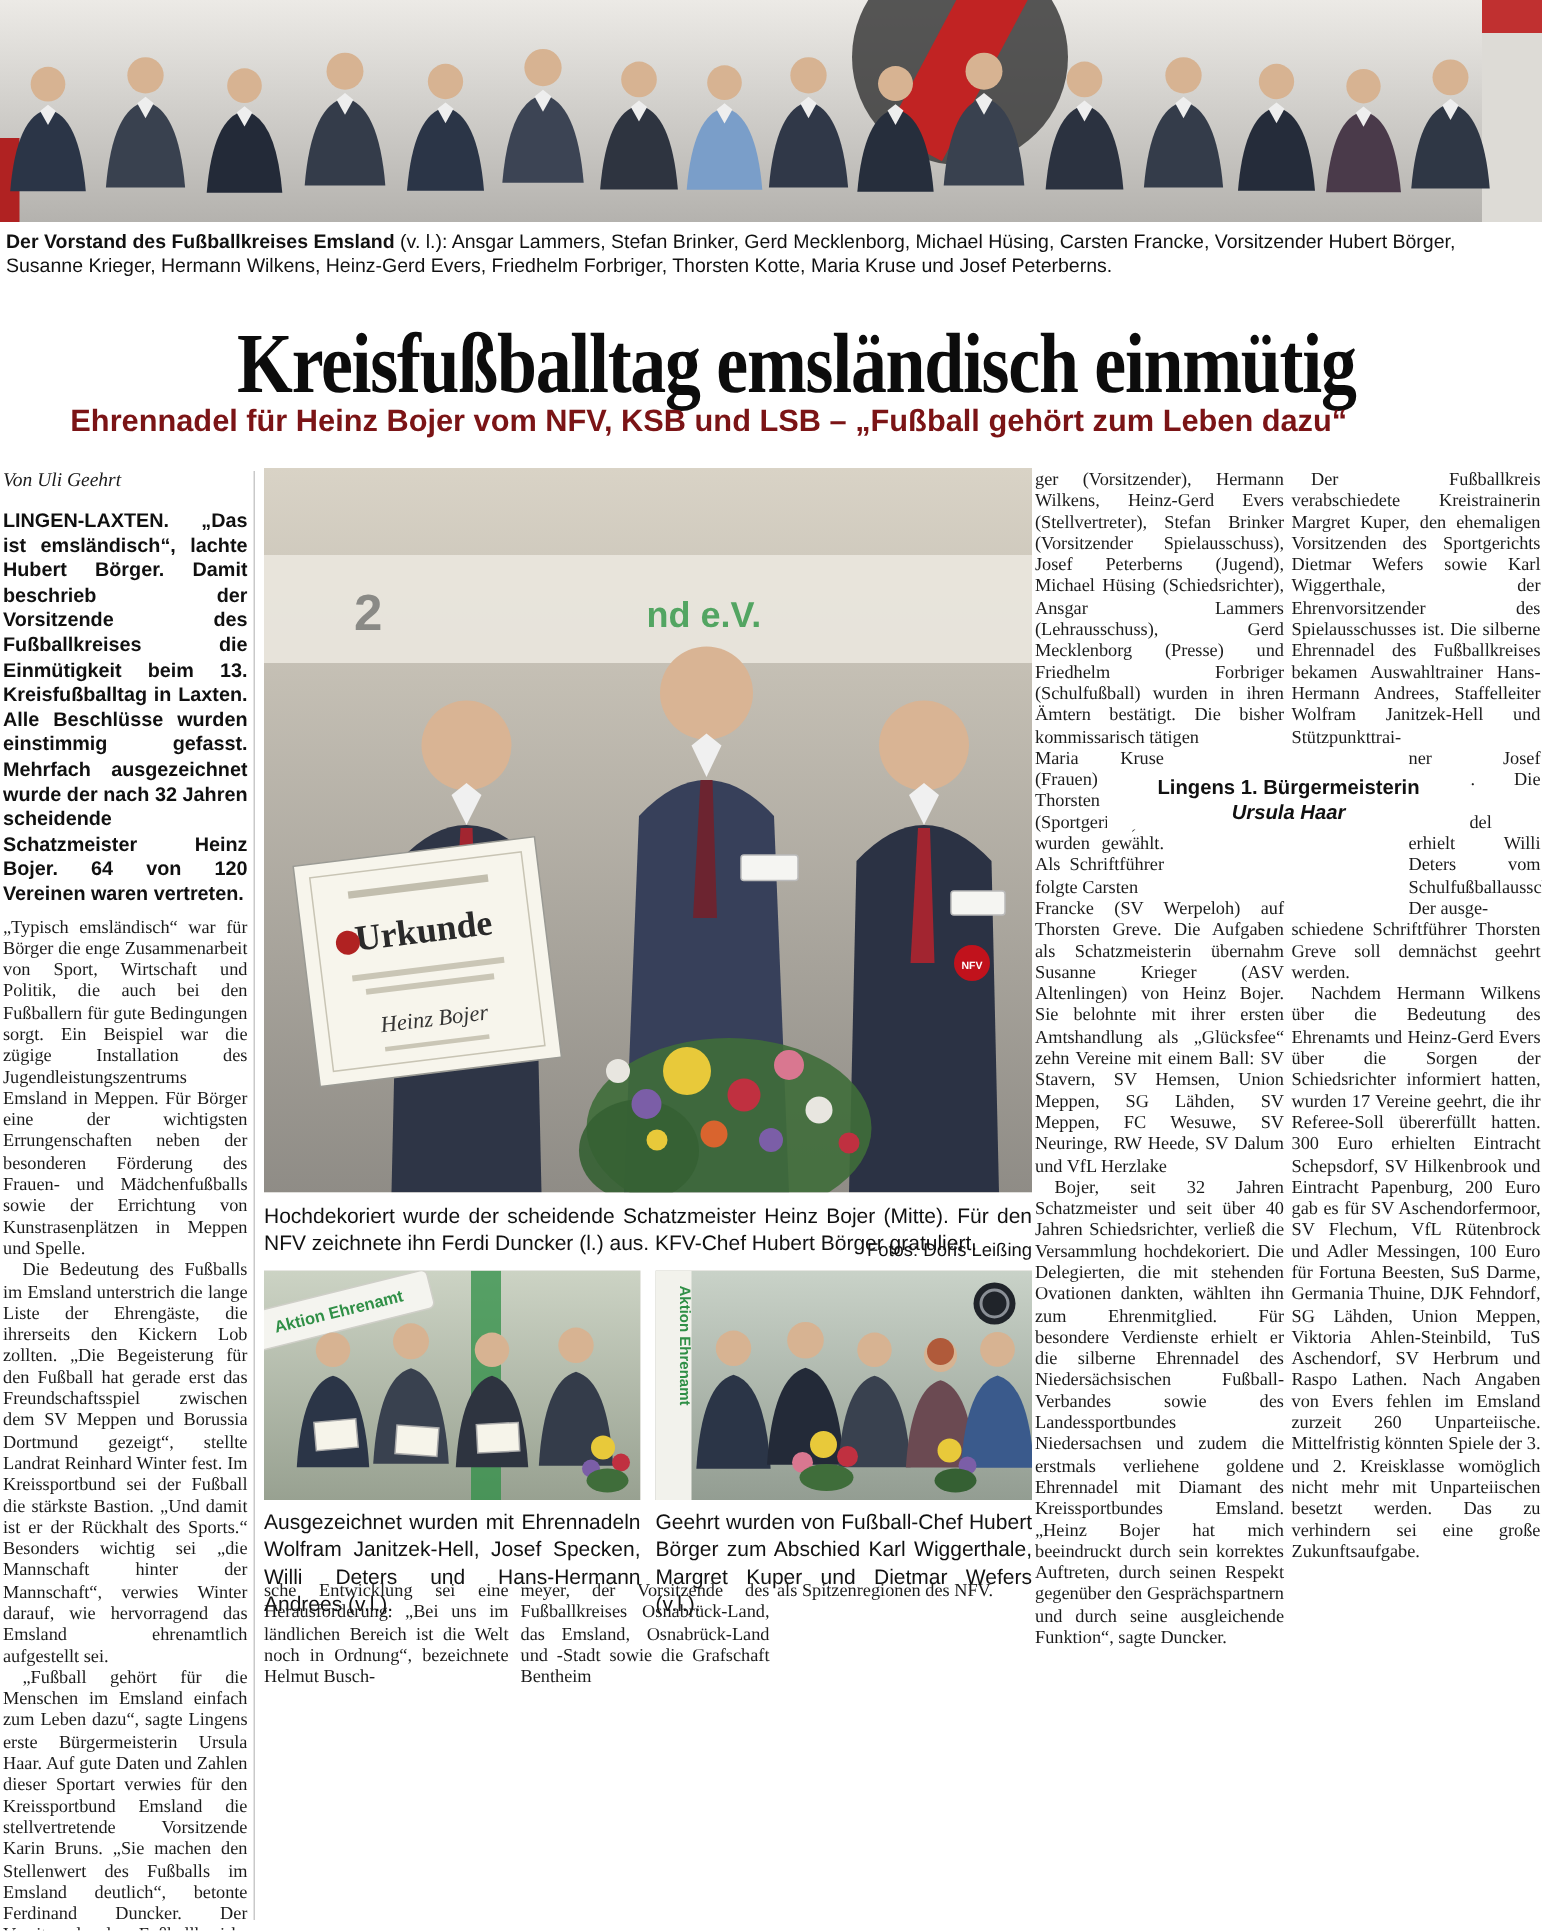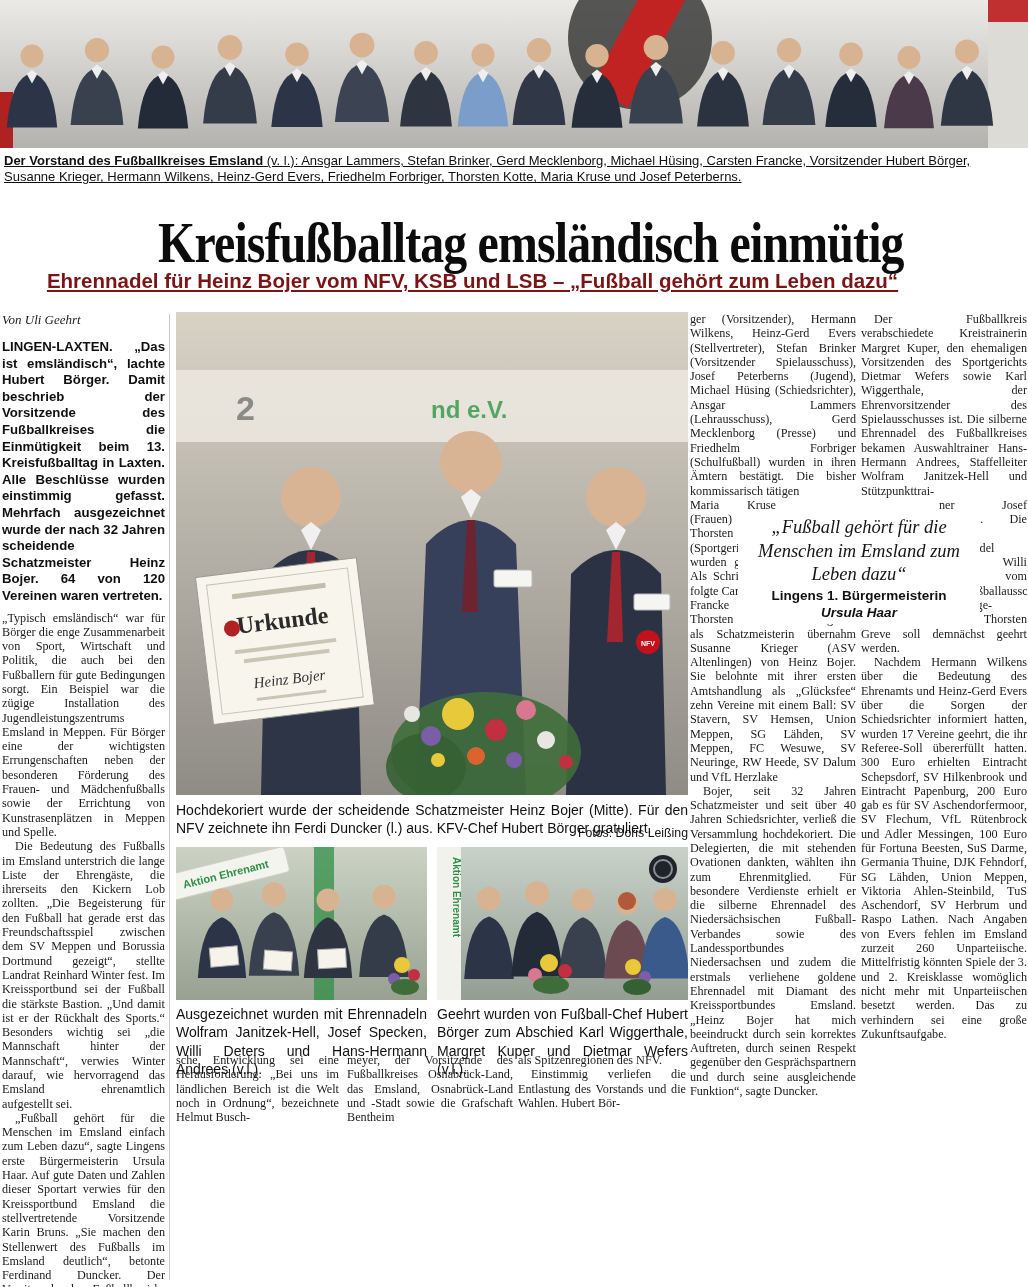--- a/index.html
+++ b/index.html
@@ -1,18 +1,18 @@
 <!DOCTYPE html>
 <html lang="de"><head>
 <meta charset="utf-8">
 <style>
   html,body { margin:0; padding:0; }
   body { width:1028px; height:1287px; position:relative; background:#ffffff; overflow:hidden;
          font-family:"Liberation Serif", serif; color:#1b1b1b; }
-  .abs { position:absolute;text-decoration:underline; }
+  .abs { position:absolute; }
   p { margin:0; }
 
   
   .photo { background:#d8d6d0; overflow:hidden; }
   .photo svg { display:block; }
 
   
   .top-caption { font:13px/16.3px "Liberation Sans", sans-serif; color:#111; }
   .photo-caption { font:14px/18.4px "Liberation Sans", sans-serif; color:#111; text-align:justify; position:absolute; }
   .photo-caption b { font-weight:normal; }
@@ -287,34 +287,32 @@
 </div>
 
 <div class="col" style="left:176px;top:1053px;width:163px">
   <p class="serif">sche Entwicklung sei eine Herausforderung. „Bei uns im ländlichen Bereich ist die Welt noch in Ordnung“, bezeichnete Helmut Busch-</p>
 </div>
 <div class="col" style="left:347px;top:1053px;width:166px">
   <p class="serif">meyer, der Vorsitzende des Fußballkreises Osnabrück-Land, das Emsland, Osnabrück-Land und -Stadt sowie die Grafschaft Bentheim</p>
 </div>
 <div class="col" style="left:518px;top:1053px;width:168px">
   <p class="serif">als Spitzenregionen des NFV.</p>
-  <p class="serif indent">Einstimmig verliefen die Entlastung des Vorstands und die Wahlen. Hubert Bör-</p>
 </div>
 
 <div class="col" style="left:690px;top:312px;width:166px">
   <p class="serif">ger (Vorsitzender), Hermann Wilkens, Heinz-Gerd Evers (Stellvertreter), Stefan Brinker (Vorsitzender Spielausschuss), Josef Peterberns (Jugend), Michael Hüsing (Schiedsrichter), Ansgar Lammers (Lehrausschuss), Gerd Mecklenborg (Presse) und Friedhelm Forbriger (Schulfußball) wurden in ihren Ämtern bestätigt. Die bisher kommissarisch tätigen</p>
   <p class="serif n-left">Maria Kruse (Frauen) und Thorsten Kotte (Sportgericht) wurden gewählt. Als Schriftführer folgte Carsten</p>
   <p class="serif">Francke (SV Werpeloh) auf Thorsten Greve. Die Aufgaben als Schatzmeisterin übernahm Susanne Krieger (ASV Altenlingen) von Heinz Bojer. Sie belohnte mit ihrer ersten Amtshandlung als „Glücksfee“ zehn Vereine mit einem Ball: SV Stavern, SV Hemsen, Union Meppen, SG Lähden, SV Meppen, FC Wesuwe, SV Neuringe, RW Heede, SV Dalum und VfL Herzlake</p>
   <p class="serif indent">Bojer, seit 32 Jahren Schatzmeister und seit über 40 Jahren Schiedsrichter, verließ die Versammlung hochdekoriert. Die Delegierten, die mit stehenden Ovationen dankten, wählten ihn zum Ehrenmitglied. Für besondere Verdienste erhielt er die silberne Ehrennadel des Niedersächsischen Fußball-Verbandes sowie des Landessportbundes Niedersachsen und zudem die erstmals verliehene goldene Ehrennadel mit Diamant des Kreissportbundes Emsland. „Heinz Bojer hat mich beeindruckt durch sein korrektes Auftreten, durch seinen Respekt gegenüber den Gesprächspartnern und durch seine ausgleichende Funktion“, sagte Duncker.</p>
 </div>
 
 <div class="col" style="left:861px;top:312px;width:166px">
   <p class="serif indent">Der Fußballkreis verabschiedete Kreistrainerin Margret Kuper, den ehemaligen Vorsitzenden des Sportgerichts Dietmar Wefers sowie Karl Wiggerthale, der Ehrenvorsitzender des Spielausschusses ist. Die silberne Ehrennadel des Fußballkreises bekamen Auswahltrainer Hans-Hermann Andrees, Staffelleiter Wolfram Janitzek-Hell und Stützpunkttrai-</p>
   <p class="serif n-right">ner Josef Specken. Die goldene Ehrennadel erhielt Willi Deters vom Schulfußballausschuss. Der ausge-</p>
   <p class="serif">schiedene Schriftführer Thorsten Greve soll demnächst geehrt werden.</p>
   <p class="serif indent">Nachdem Hermann Wilkens über die Bedeutung des Ehrenamts und Heinz-Gerd Evers über die Sorgen der Schiedsrichter informiert hatten, wurden 17 Vereine geehrt, die ihr Referee-Soll übererfüllt hatten. 300 Euro erhielten Eintracht Schepsdorf, SV Hilkenbrook und Eintracht Papenburg, 200 Euro gab es für SV Aschendorfermoor, SV Flechum, VfL Rütenbrock und Adler Messingen, 100 Euro für Fortuna Beesten, SuS Darme, Germania Thuine, DJK Fehndorf, SG Lähden, Union Meppen, Viktoria Ahlen-Steinbild, TuS Aschendorf, SV Herbrum und Raspo Lathen. Nach Angaben von Evers fehlen im Emsland zurzeit 260 Unparteiische. Mittelfristig könnten Spiele der 3. und 2. Kreisklasse womöglich nicht mehr mit Unparteiischen besetzt werden. Das zu verhindern sei eine große Zukunftsaufgabe.</p>
 </div>
 
 <div class="pullquote">
-  <p class="pq-text">„Fußball gehört für die Menschen im Emsland zum Leben dazu“</p>
   <p class="pq-attr">Lingens 1. Bürgermeisterin</p>
   <p class="pq-attr pq-attr2">Ursula Haar</p>
 </div>
 
 </body></html>

